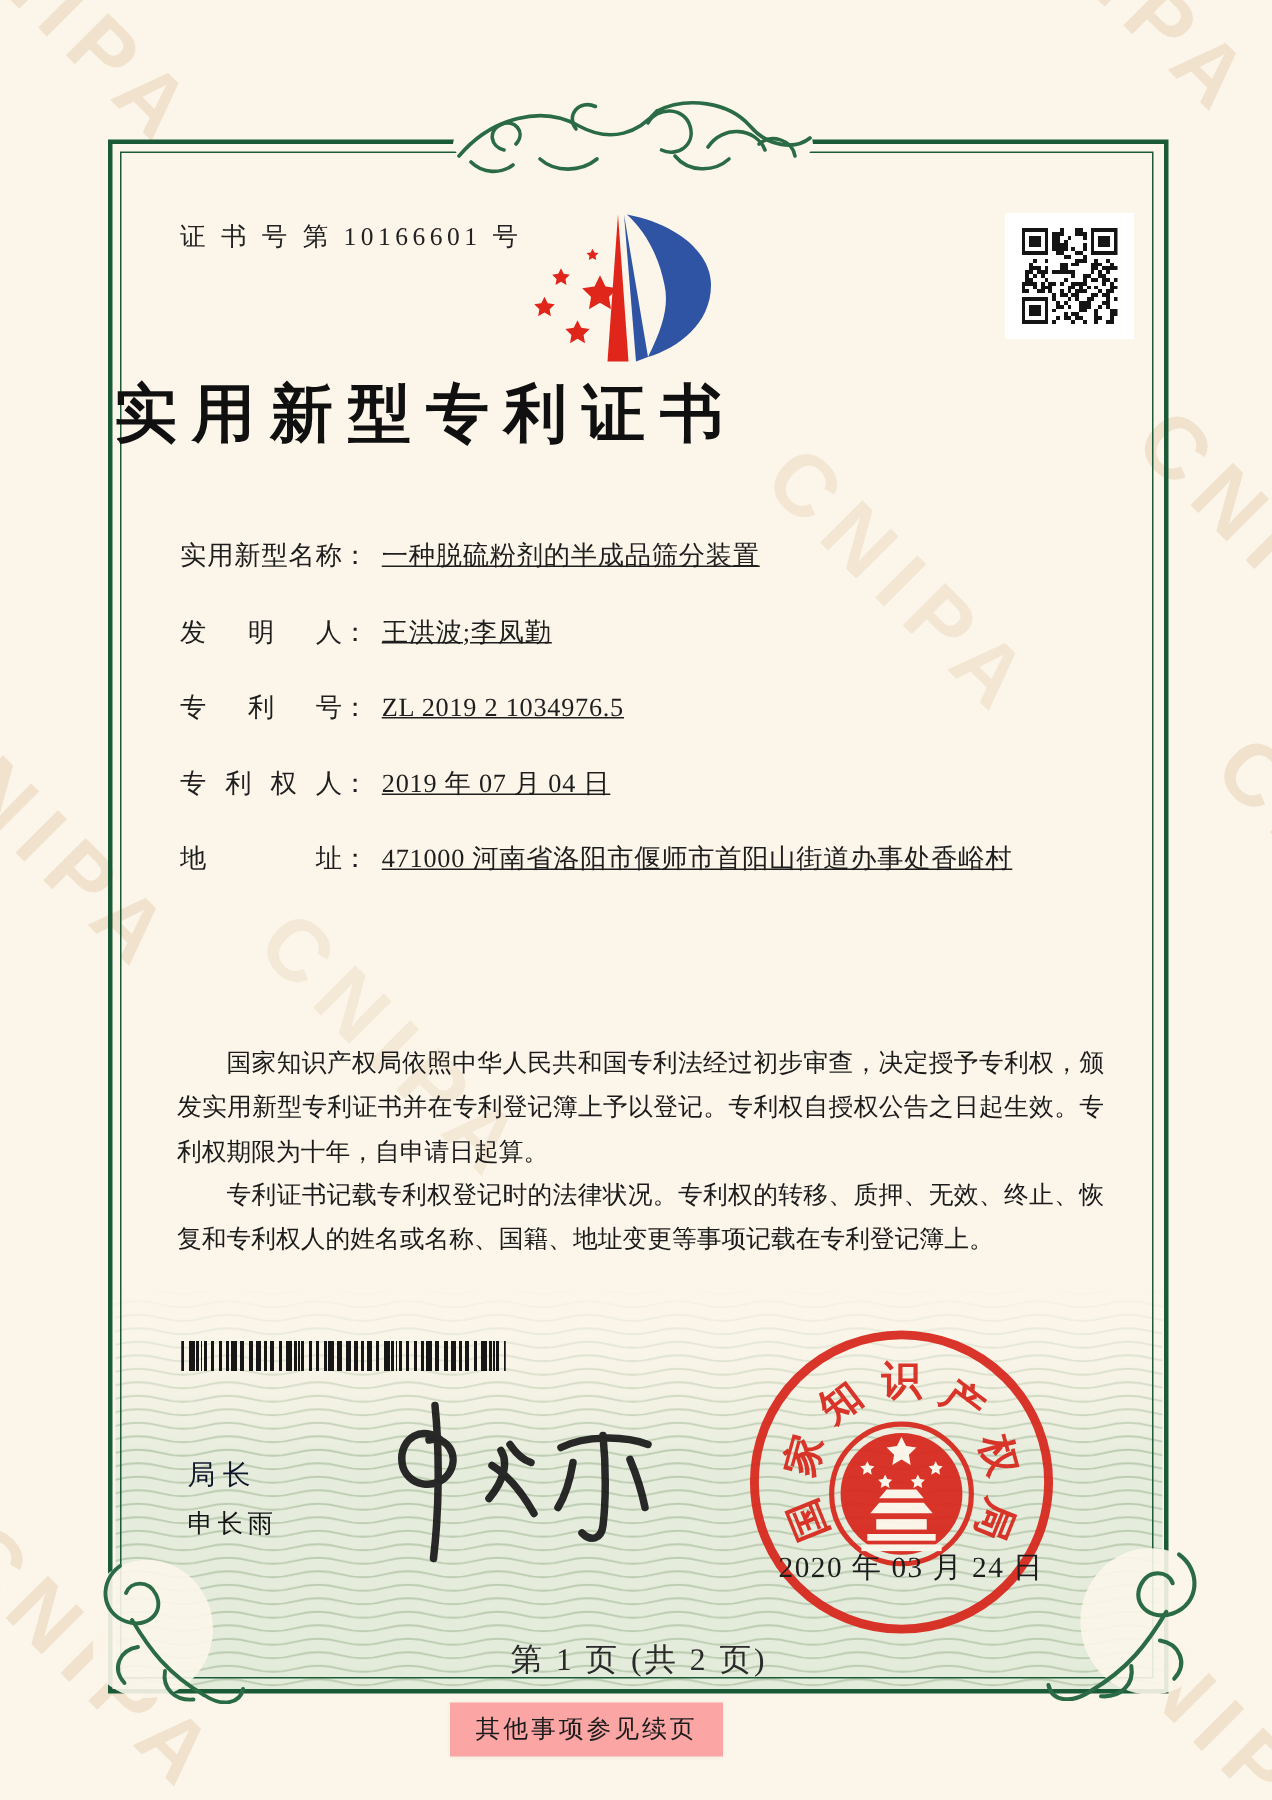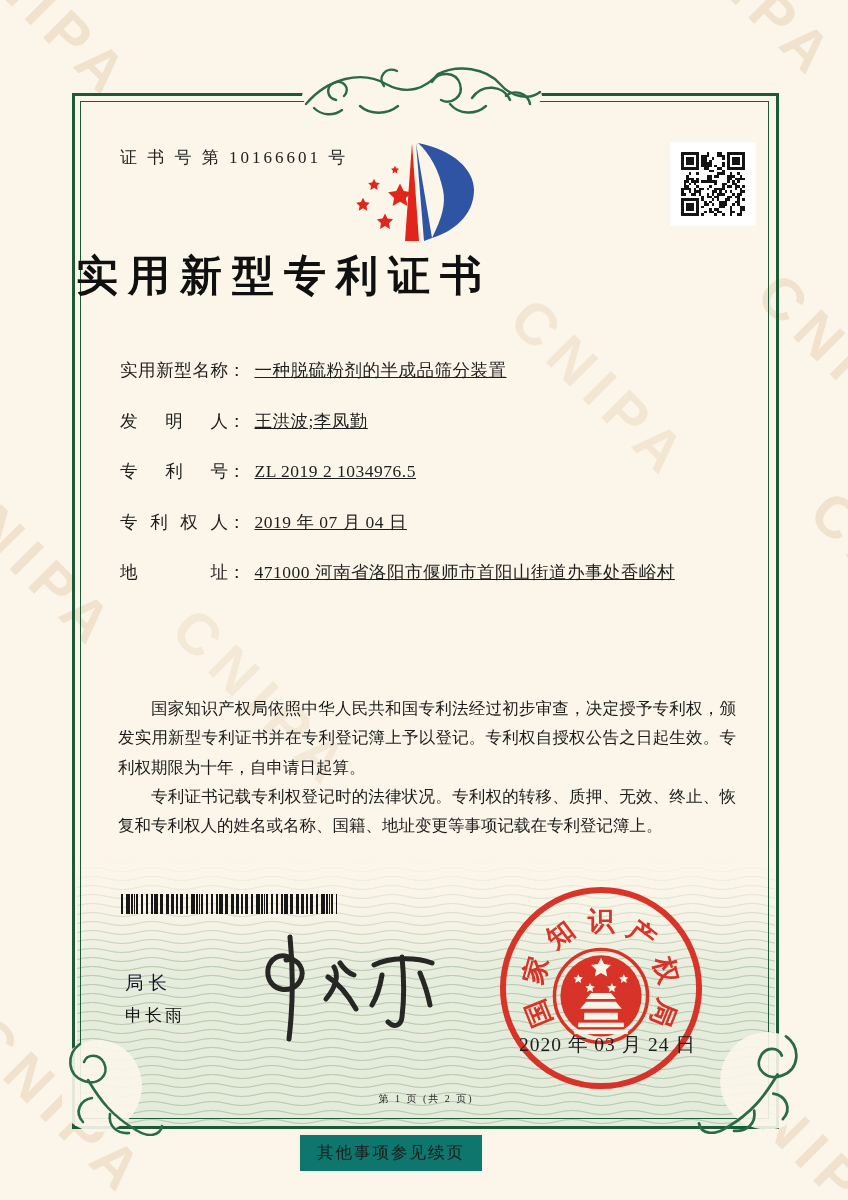--- a/index.html
+++ b/index.html
@@ -60,22 +60,22 @@
   .barcode{position:absolute;left:121px;top:894px;width:216px;height:20px;z-index:5;
     background-image:
       repeating-linear-gradient(90deg,#161616 0 2px,transparent 2px 5px),
       repeating-linear-gradient(90deg,#161616 0 1px,transparent 1px 7px,#161616 7px 9px,transparent 9px 13px);}
   .director-title{position:absolute;left:125px;top:970px;z-index:5;font-size:18.5px;letter-spacing:5px;color:#0f172a;}
   .director-name{position:absolute;left:125px;top:1004px;z-index:5;font-size:17px;letter-spacing:3px;color:#141414;}
   .signature{position:absolute;left:240px;top:933px;z-index:6;}
   .seal{position:absolute;left:497px;top:884px;z-index:6;}
   .seal-date{position:absolute;left:519px;top:1031px;z-index:7;font-size:19.5px;color:#1d1d1d;letter-spacing:1px;}
   .page-num{position:absolute;left:76px;top:1092px;width:700px;text-align:center;z-index:5;
-            font-size:10px;color:#2a2a2a;letter-spacing:2px;}
-  .footer-box{position:absolute;left:300px;top:1135px;width:182px;z-index:5;background:#0f766e;
+            font-size:21px;color:#2a2a2a;letter-spacing:2px;}
+  .footer-box{position:absolute;left:300px;top:1135px;width:182px;z-index:5;background:#fca5a5;
               text-align:center;padding:7px 0;font-size:16.5px;color:#1b1b1b;letter-spacing:2px;
               box-shadow:0 0 4px rgba(0,0,0,.05);}
 </style>
 </head>
 <body>
 
 <div class="page">
 
   <div class="wm w1">CNIPA</div>
   <div class="wm w2">CNIPA</div>

